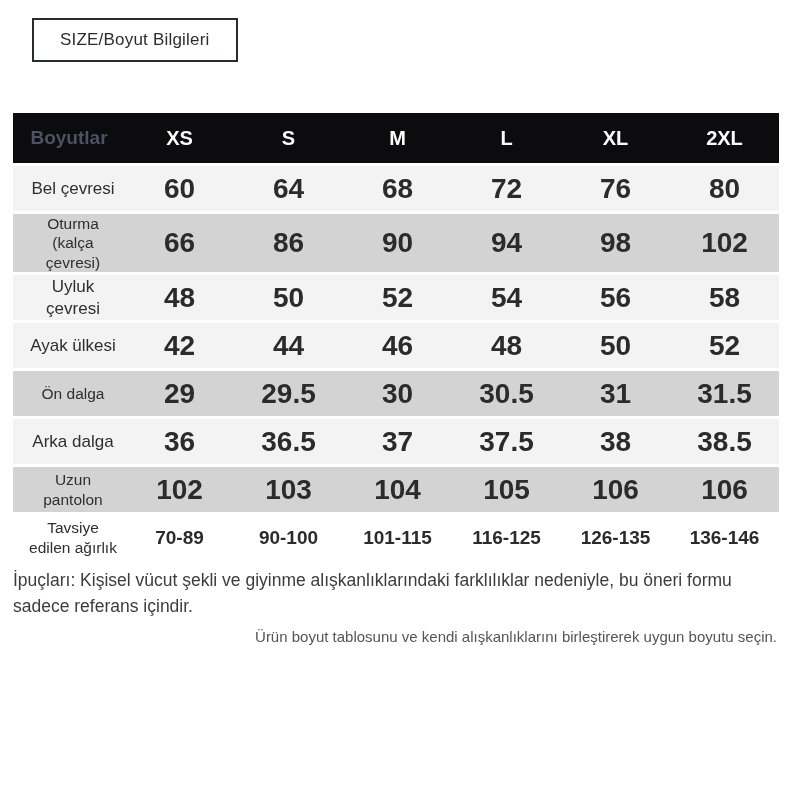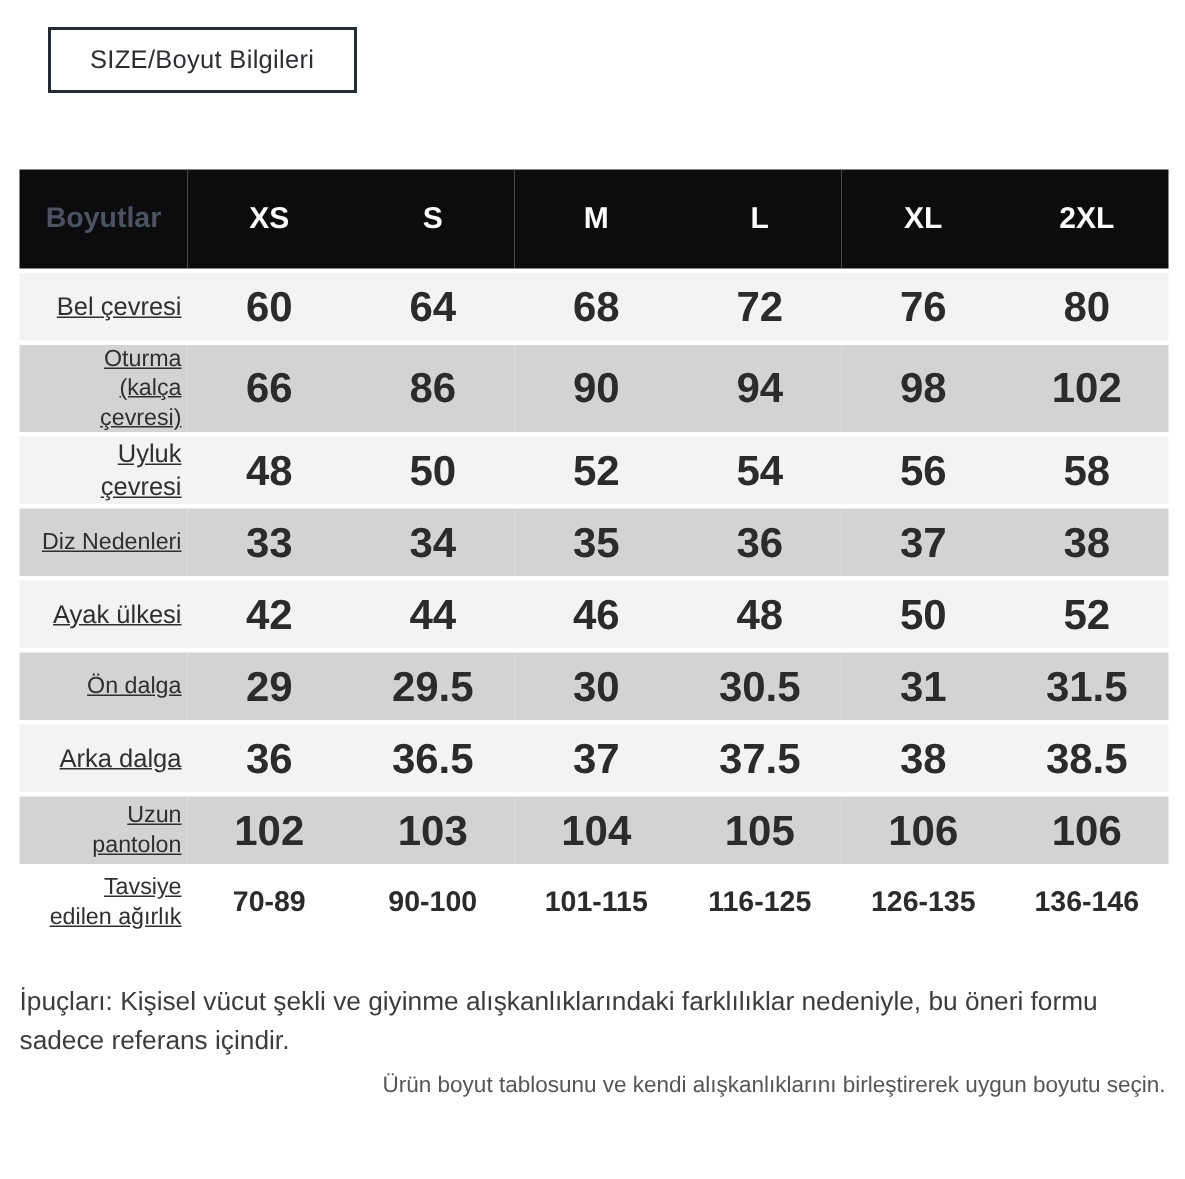--- a/index.html
+++ b/index.html
@@ -50,48 +50,47 @@
     height:45px;
     text-align:center;
     vertical-align:middle;
     overflow:hidden;
   }
   thead th{
     background:var(--header-bg);
     color:var(--header-text);
     font-size:20px;
     font-weight:bold;
-    height:66px;
+    height:50px;
     margin-top:12px;
   }
   thead th.corner{
     color:var(--header-label);
     font-size:19px;
   }
   tbody tr.light td{background:var(--row-light);}
   tbody tr.gray td{background:var(--row-gray);}
   tbody tr.plain td{background:var(--row-plain);}
   td.row-label{
-    text-align:right;
+    text-align:center;
     padding-left:12px;
     padding-right:4px;
     font-size:17px;
     color:var(--label-color);
     line-height:1.25;
-    text-decoration:underline;
   }
   tr.compact td.row-label{font-size:15.5px;}
   td.cell-value{
     font-size:28px;
     font-weight:600;
     color:var(--value-color);
   }
   tr.plain td.cell-value{font-size:19px;}
   .notes{
-    margin:27px 13px 0 13px;
+    margin:4px 13px 0 13px;
   }
   .tip-text{
     font-size:17.5px;
     line-height:1.5;
     color:#3c3c3c;
     max-width:730px;
   }
   .note-text{
     margin-top:8px;
     font-size:15px;
@@ -151,29 +150,20 @@
         </tr>
         <tr class="light">
           <td class="row-label">Uyluk çevresi</td>
           <td class="cell-value">48</td>
           <td class="cell-value">50</td>
           <td class="cell-value">52</td>
           <td class="cell-value">54</td>
           <td class="cell-value">56</td>
           <td class="cell-value">58</td>
         </tr>
-        <tr class="gray compact">
-          <td class="row-label">Diz Nedenleri</td>
-          <td class="cell-value">33</td>
-          <td class="cell-value">34</td>
-          <td class="cell-value">35</td>
-          <td class="cell-value">36</td>
-          <td class="cell-value">37</td>
-          <td class="cell-value">38</td>
-        </tr>
         <tr class="light">
           <td class="row-label">Ayak ülkesi</td>
           <td class="cell-value">42</td>
           <td class="cell-value">44</td>
           <td class="cell-value">46</td>
           <td class="cell-value">48</td>
           <td class="cell-value">50</td>
           <td class="cell-value">52</td>
         </tr>
         <tr class="gray compact">

